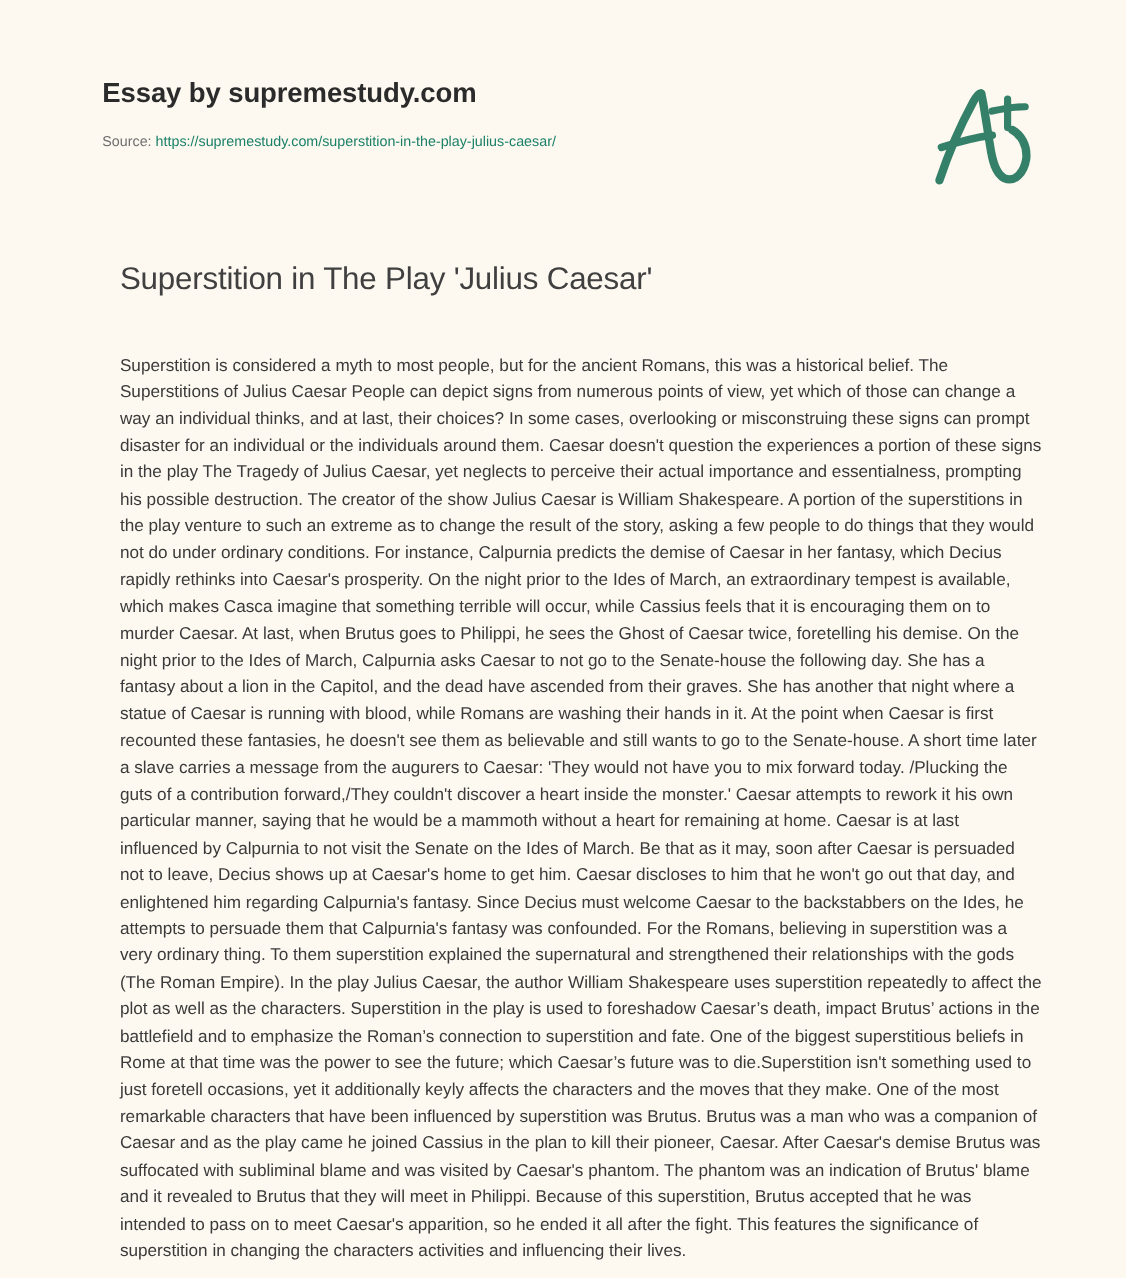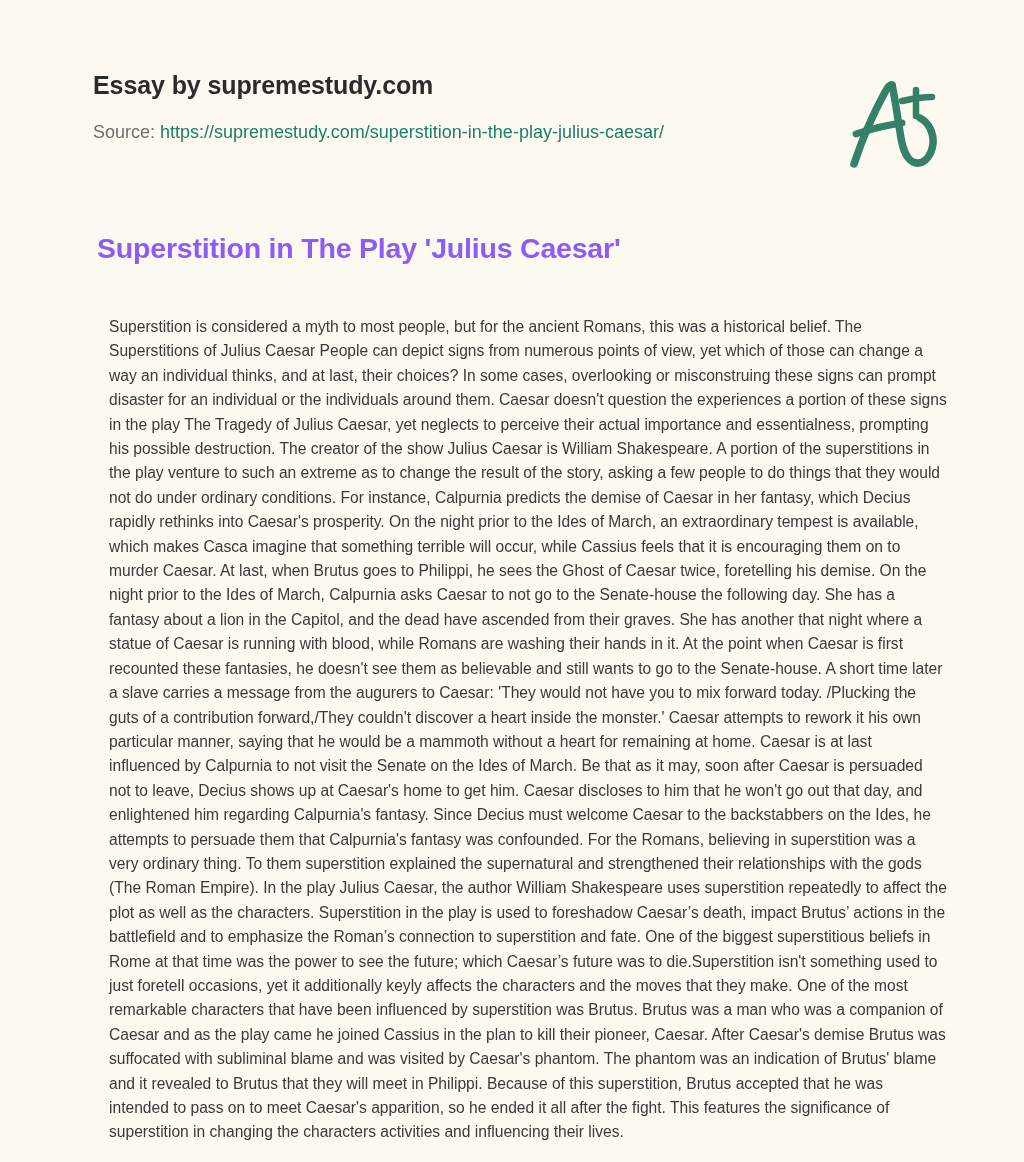--- a/index.html
+++ b/index.html
@@ -35,21 +35,21 @@
     font-size: 25px;
     font-weight: bold;
     color: #2b2b2b;
     letter-spacing: -0.1px;
     line-height: 1.2;
     margin: 0;
   }
 
   .source-line {
     margin-top: 21px;
-    font-size: 18px;
+    font-size: 13px;
     color: #6f6f6f;
     line-height: 1.3;
     white-space: nowrap;
   }
 
   .source-label {
     color: #6f6f6f;
   }
 
   .source-url {
@@ -71,25 +71,25 @@
     height: 112px;
   }
 
   
   .article {
     padding: 0 93px;
     box-sizing: border-box;
   }
 
   .article-title {
-    margin: 4px;
+    margin: 16px;
     padding-top: 83px;
     font-size: 28.5px;
-    font-weight: bold;
-    color: #8b5cf6;
+    font-weight: normal;
+    color: #404040;
     line-height: 1.25;
     letter-spacing: -0.2px;
   }
 
   .article-body {
     margin: 16px;
     padding-top: 32px;
     padding-bottom: 40px;
     width: 838px;
     font-size: 15.6px;

